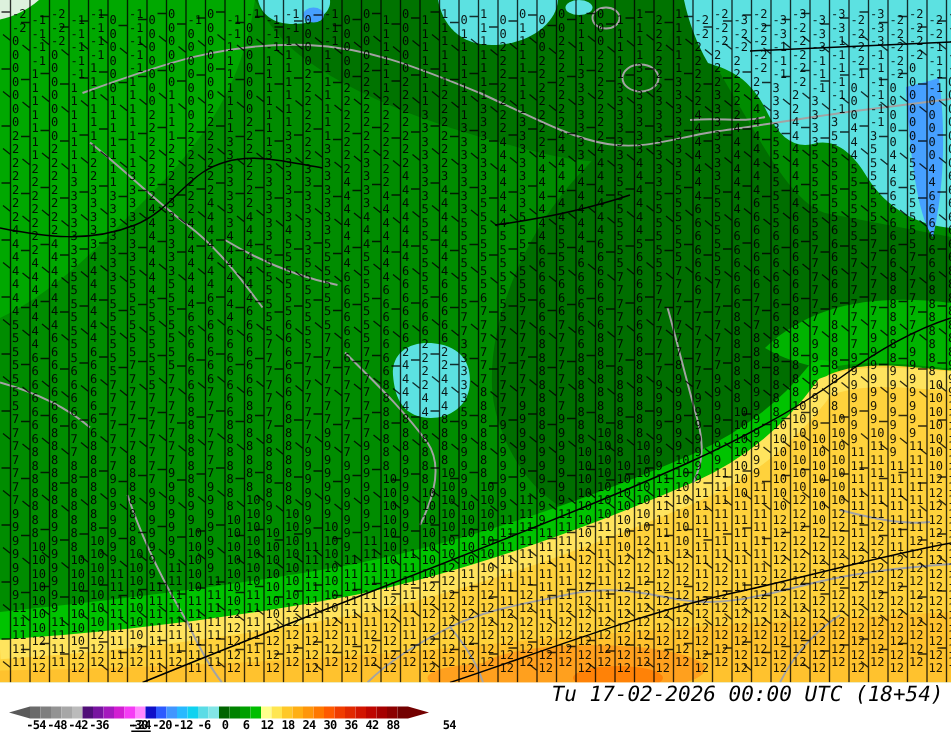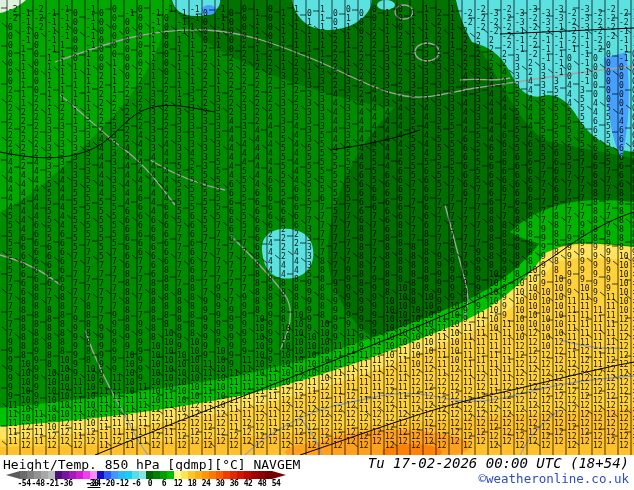--- a/index.html
+++ b/index.html
@@ -143,21 +143,20 @@
         <text x="580"><tspan x="580" y="12">-3</tspan><tspan x="580" y="21">-3</tspan><tspan x="580" y="30">-3</tspan><tspan x="580" y="39">-1</tspan><tspan x="580" y="48">-1</tspan><tspan x="580" y="57">-1</tspan><tspan x="580" y="66">-1</tspan><tspan x="580" y="75">-1</tspan><tspan x="580" y="84">-1</tspan><tspan x="580" y="93">3</tspan><tspan x="580" y="102">5</tspan><tspan x="580" y="111">5</tspan><tspan x="580" y="120">5</tspan><tspan x="580" y="129">5</tspan><tspan x="580" y="138">5</tspan><tspan x="580" y="147">5</tspan><tspan x="580" y="156">5</tspan><tspan x="580" y="165">7</tspan><tspan x="580" y="174">7</tspan><tspan x="580" y="183">7</tspan><tspan x="580" y="192">7</tspan><tspan x="580" y="201">7</tspan><tspan x="580" y="210">7</tspan><tspan x="580" y="219">7</tspan><tspan x="580" y="228">9</tspan><tspan x="580" y="237">9</tspan><tspan x="580" y="246">9</tspan><tspan x="580" y="255">9</tspan><tspan x="580" y="264">9</tspan><tspan x="580" y="273">9</tspan><tspan x="580" y="282">9</tspan><tspan x="580" y="291">10</tspan><tspan x="580" y="300">11</tspan><tspan x="580" y="309">11</tspan><tspan x="580" y="318">11</tspan><tspan x="580" y="327">11</tspan><tspan x="580" y="336">11</tspan><tspan x="580" y="345">11</tspan><tspan x="580" y="354">12</tspan><tspan x="580" y="363">12</tspan><tspan x="580" y="372">12</tspan><tspan x="580" y="381">12</tspan><tspan x="580" y="390">12</tspan><tspan x="580" y="399">12</tspan><tspan x="580" y="408">12</tspan><tspan x="580" y="417">12</tspan><tspan x="580" y="426">12</tspan><tspan x="580" y="435">12</tspan><tspan x="580" y="444">12</tspan></text>
         <text x="593"><tspan x="593" y="16">-2</tspan><tspan x="593" y="25">-2</tspan><tspan x="593" y="34">-2</tspan><tspan x="593" y="43">-2</tspan><tspan x="593" y="52">-2</tspan><tspan x="593" y="61">0</tspan><tspan x="593" y="70">0</tspan><tspan x="593" y="79">0</tspan><tspan x="593" y="88">0</tspan><tspan x="593" y="97">0</tspan><tspan x="593" y="106">4</tspan><tspan x="593" y="115">4</tspan><tspan x="593" y="124">6</tspan><tspan x="593" y="133">6</tspan><tspan x="593" y="142">6</tspan><tspan x="593" y="151">6</tspan><tspan x="593" y="160">6</tspan><tspan x="593" y="169">6</tspan><tspan x="593" y="178">6</tspan><tspan x="593" y="187">8</tspan><tspan x="593" y="196">8</tspan><tspan x="593" y="205">8</tspan><tspan x="593" y="214">8</tspan><tspan x="593" y="223">8</tspan><tspan x="593" y="232">8</tspan><tspan x="593" y="241">8</tspan><tspan x="593" y="250">9</tspan><tspan x="593" y="259">9</tspan><tspan x="593" y="268">9</tspan><tspan x="593" y="277">9</tspan><tspan x="593" y="286">9</tspan><tspan x="593" y="295">9</tspan><tspan x="593" y="304">9</tspan><tspan x="593" y="313">11</tspan><tspan x="593" y="322">11</tspan><tspan x="593" y="331">11</tspan><tspan x="593" y="340">11</tspan><tspan x="593" y="349">11</tspan><tspan x="593" y="358">11</tspan><tspan x="593" y="367">11</tspan><tspan x="593" y="376">12</tspan><tspan x="593" y="385">12</tspan><tspan x="593" y="394">12</tspan><tspan x="593" y="403">12</tspan><tspan x="593" y="412">12</tspan><tspan x="593" y="421">12</tspan><tspan x="593" y="430">12</tspan><tspan x="593" y="439">12</tspan><tspan x="593" y="448">12</tspan></text>
         <text x="606"><tspan x="606" y="12">-2</tspan><tspan x="606" y="21">-2</tspan><tspan x="606" y="30">-2</tspan><tspan x="606" y="39">-2</tspan><tspan x="606" y="48">0</tspan><tspan x="606" y="57">0</tspan><tspan x="606" y="66">0</tspan><tspan x="606" y="75">0</tspan><tspan x="606" y="84">0</tspan><tspan x="606" y="93">0</tspan><tspan x="606" y="102">0</tspan><tspan x="606" y="111">5</tspan><tspan x="606" y="120">5</tspan><tspan x="606" y="129">5</tspan><tspan x="606" y="138">5</tspan><tspan x="606" y="147">5</tspan><tspan x="606" y="156">5</tspan><tspan x="606" y="165">5</tspan><tspan x="606" y="174">7</tspan><tspan x="606" y="183">7</tspan><tspan x="606" y="192">7</tspan><tspan x="606" y="201">7</tspan><tspan x="606" y="210">7</tspan><tspan x="606" y="219">7</tspan><tspan x="606" y="228">7</tspan><tspan x="606" y="237">9</tspan><tspan x="606" y="246">9</tspan><tspan x="606" y="255">9</tspan><tspan x="606" y="264">9</tspan><tspan x="606" y="273">9</tspan><tspan x="606" y="282">9</tspan><tspan x="606" y="291">9</tspan><tspan x="606" y="300">11</tspan><tspan x="606" y="309">11</tspan><tspan x="606" y="318">11</tspan><tspan x="606" y="327">11</tspan><tspan x="606" y="336">11</tspan><tspan x="606" y="345">11</tspan><tspan x="606" y="354">11</tspan><tspan x="606" y="363">12</tspan><tspan x="606" y="372">12</tspan><tspan x="606" y="381">12</tspan><tspan x="606" y="390">12</tspan><tspan x="606" y="399">12</tspan><tspan x="606" y="408">12</tspan><tspan x="606" y="417">12</tspan><tspan x="606" y="426">12</tspan><tspan x="606" y="435">12</tspan><tspan x="606" y="444">12</tspan></text>
         <text x="619"><tspan x="619" y="16">-2</tspan><tspan x="619" y="25">-2</tspan><tspan x="619" y="34">-1</tspan><tspan x="619" y="43">-1</tspan><tspan x="619" y="52">-1</tspan><tspan x="619" y="61">-1</tspan><tspan x="619" y="70">0</tspan><tspan x="619" y="79">0</tspan><tspan x="619" y="88">0</tspan><tspan x="619" y="97">0</tspan><tspan x="619" y="106">0</tspan><tspan x="619" y="115">4</tspan><tspan x="619" y="124">4</tspan><tspan x="619" y="133">6</tspan><tspan x="619" y="142">6</tspan><tspan x="619" y="151">6</tspan><tspan x="619" y="160">6</tspan><tspan x="619" y="169">6</tspan><tspan x="619" y="178">6</tspan><tspan x="619" y="187">6</tspan><tspan x="619" y="196">8</tspan><tspan x="619" y="205">8</tspan><tspan x="619" y="214">8</tspan><tspan x="619" y="223">8</tspan><tspan x="619" y="232">8</tspan><tspan x="619" y="241">8</tspan><tspan x="619" y="250">8</tspan><tspan x="619" y="259">10</tspan><tspan x="619" y="268">10</tspan><tspan x="619" y="277">10</tspan><tspan x="619" y="286">10</tspan><tspan x="619" y="295">10</tspan><tspan x="619" y="304">10</tspan><tspan x="619" y="313">10</tspan><tspan x="619" y="322">12</tspan><tspan x="619" y="331">12</tspan><tspan x="619" y="340">12</tspan><tspan x="619" y="349">12</tspan><tspan x="619" y="358">12</tspan><tspan x="619" y="367">12</tspan><tspan x="619" y="376">12</tspan><tspan x="619" y="385">12</tspan><tspan x="619" y="394">12</tspan><tspan x="619" y="403">12</tspan><tspan x="619" y="412">12</tspan><tspan x="619" y="421">12</tspan><tspan x="619" y="430">12</tspan><tspan x="619" y="439">12</tspan><tspan x="619" y="448">12</tspan></text>
         <text x="632"><tspan x="632" y="12">-2</tspan><tspan x="632" y="21">-2</tspan><tspan x="632" y="30">-2</tspan><tspan x="632" y="39">-2</tspan><tspan x="632" y="48">-2</tspan><tspan x="632" y="57">0</tspan><tspan x="632" y="66">0</tspan><tspan x="632" y="75">0</tspan><tspan x="632" y="84">0</tspan><tspan x="632" y="93">0</tspan><tspan x="632" y="102">0</tspan><tspan x="632" y="111">0</tspan><tspan x="632" y="120">6</tspan><tspan x="632" y="129">6</tspan><tspan x="632" y="138">6</tspan><tspan x="632" y="147">6</tspan><tspan x="632" y="156">6</tspan><tspan x="632" y="165">6</tspan><tspan x="632" y="174">6</tspan><tspan x="632" y="183">8</tspan><tspan x="632" y="192">8</tspan><tspan x="632" y="201">8</tspan><tspan x="632" y="210">8</tspan><tspan x="632" y="219">8</tspan><tspan x="632" y="228">8</tspan><tspan x="632" y="237">8</tspan><tspan x="632" y="246">9</tspan><tspan x="632" y="255">9</tspan><tspan x="632" y="264">9</tspan><tspan x="632" y="273">10</tspan><tspan x="632" y="282">10</tspan><tspan x="632" y="291">10</tspan><tspan x="632" y="300">10</tspan><tspan x="632" y="309">11</tspan><tspan x="632" y="318">11</tspan><tspan x="632" y="327">11</tspan><tspan x="632" y="336">11</tspan><tspan x="632" y="345">11</tspan><tspan x="632" y="354">11</tspan><tspan x="632" y="363">11</tspan><tspan x="632" y="372">12</tspan><tspan x="632" y="381">12</tspan><tspan x="632" y="390">12</tspan><tspan x="632" y="399">12</tspan><tspan x="632" y="408">12</tspan><tspan x="632" y="417">12</tspan><tspan x="632" y="426">12</tspan><tspan x="632" y="435">12</tspan><tspan x="632" y="444">12</tspan></text>
       </g>
   </svg>
 </div>
 
 <div id="footer">
-  <div class="title">Height/Temp. 850 hPa [gdmp][°C] NAVGEM</div>
   <div id="colorbar">
     <div class="cb-arrow-left"></div>
     <div style="display:flex;">
         <div class="cb-seg" style="background: rgb(107, 107, 107);"></div>
         <div class="cb-seg" style="background: rgb(127, 127, 127);"></div>
         <div class="cb-seg" style="background: rgb(147, 147, 147);"></div>
         <div class="cb-seg" style="background: rgb(167, 167, 167);"></div>
         <div class="cb-seg" style="background: rgb(187, 187, 187);"></div>
         <div class="cb-seg" style="background: rgb(80, 15, 120);"></div>
         <div class="cb-seg" style="background: rgb(120, 20, 160);"></div>
@@ -189,33 +188,32 @@
         <div class="cb-seg" style="background: rgb(190, 5, 0);"></div>
         <div class="cb-seg" style="background: rgb(165, 0, 0);"></div>
         <div class="cb-seg" style="background: rgb(140, 0, 0);"></div>
         <div class="cb-seg" style="background: rgb(115, 0, 0);"></div>
       </div>
     <div class="cb-arrow-right"></div>
   </div>
   <div id="colorbar-labels">
       <span style="left: 14px;">-54</span>
       <span style="left: 28px;">-48</span>
-      <span style="left: 42px;">-21</span>
+      <span style="left: 42px;">-42</span>
       <span style="left: 56px;">-36</span>
       <span style="left: 70px; margin-left: 12px;">-30</span>
       <span style="left: 84px; text-decoration: underline;">-24</span>
       <span style="left: 98px;">-20</span>
       <span style="left: 112px; text-align: center;">-12</span>
       <span style="left: 126px;">-6</span>
       <span style="left: 140px;">0</span>
       <span style="left: 154px;">6</span>
       <span style="left: 168px;">12</span>
       <span style="left: 182px;">18</span>
       <span style="left: 196px;">24</span>
       <span style="left: 210px;">30</span>
       <span style="left: 224px;">36</span>
       <span style="left: 238px;">42</span>
-      <span style="left: 252px;">48</span>
-      <span style="left: 266px;">54</span>
+      <span style="left: 252px;">88</span>
+      <span style="left: 266px; padding-left: 47px;">54</span>
     </div>
   <div class="timestamp">Tu 17-02-2026 00:00 UTC (18+54)</div>
-  <a class="copyright" href="#">©weatheronline.co.uk</a>
 </div>
 
 </body></html>

